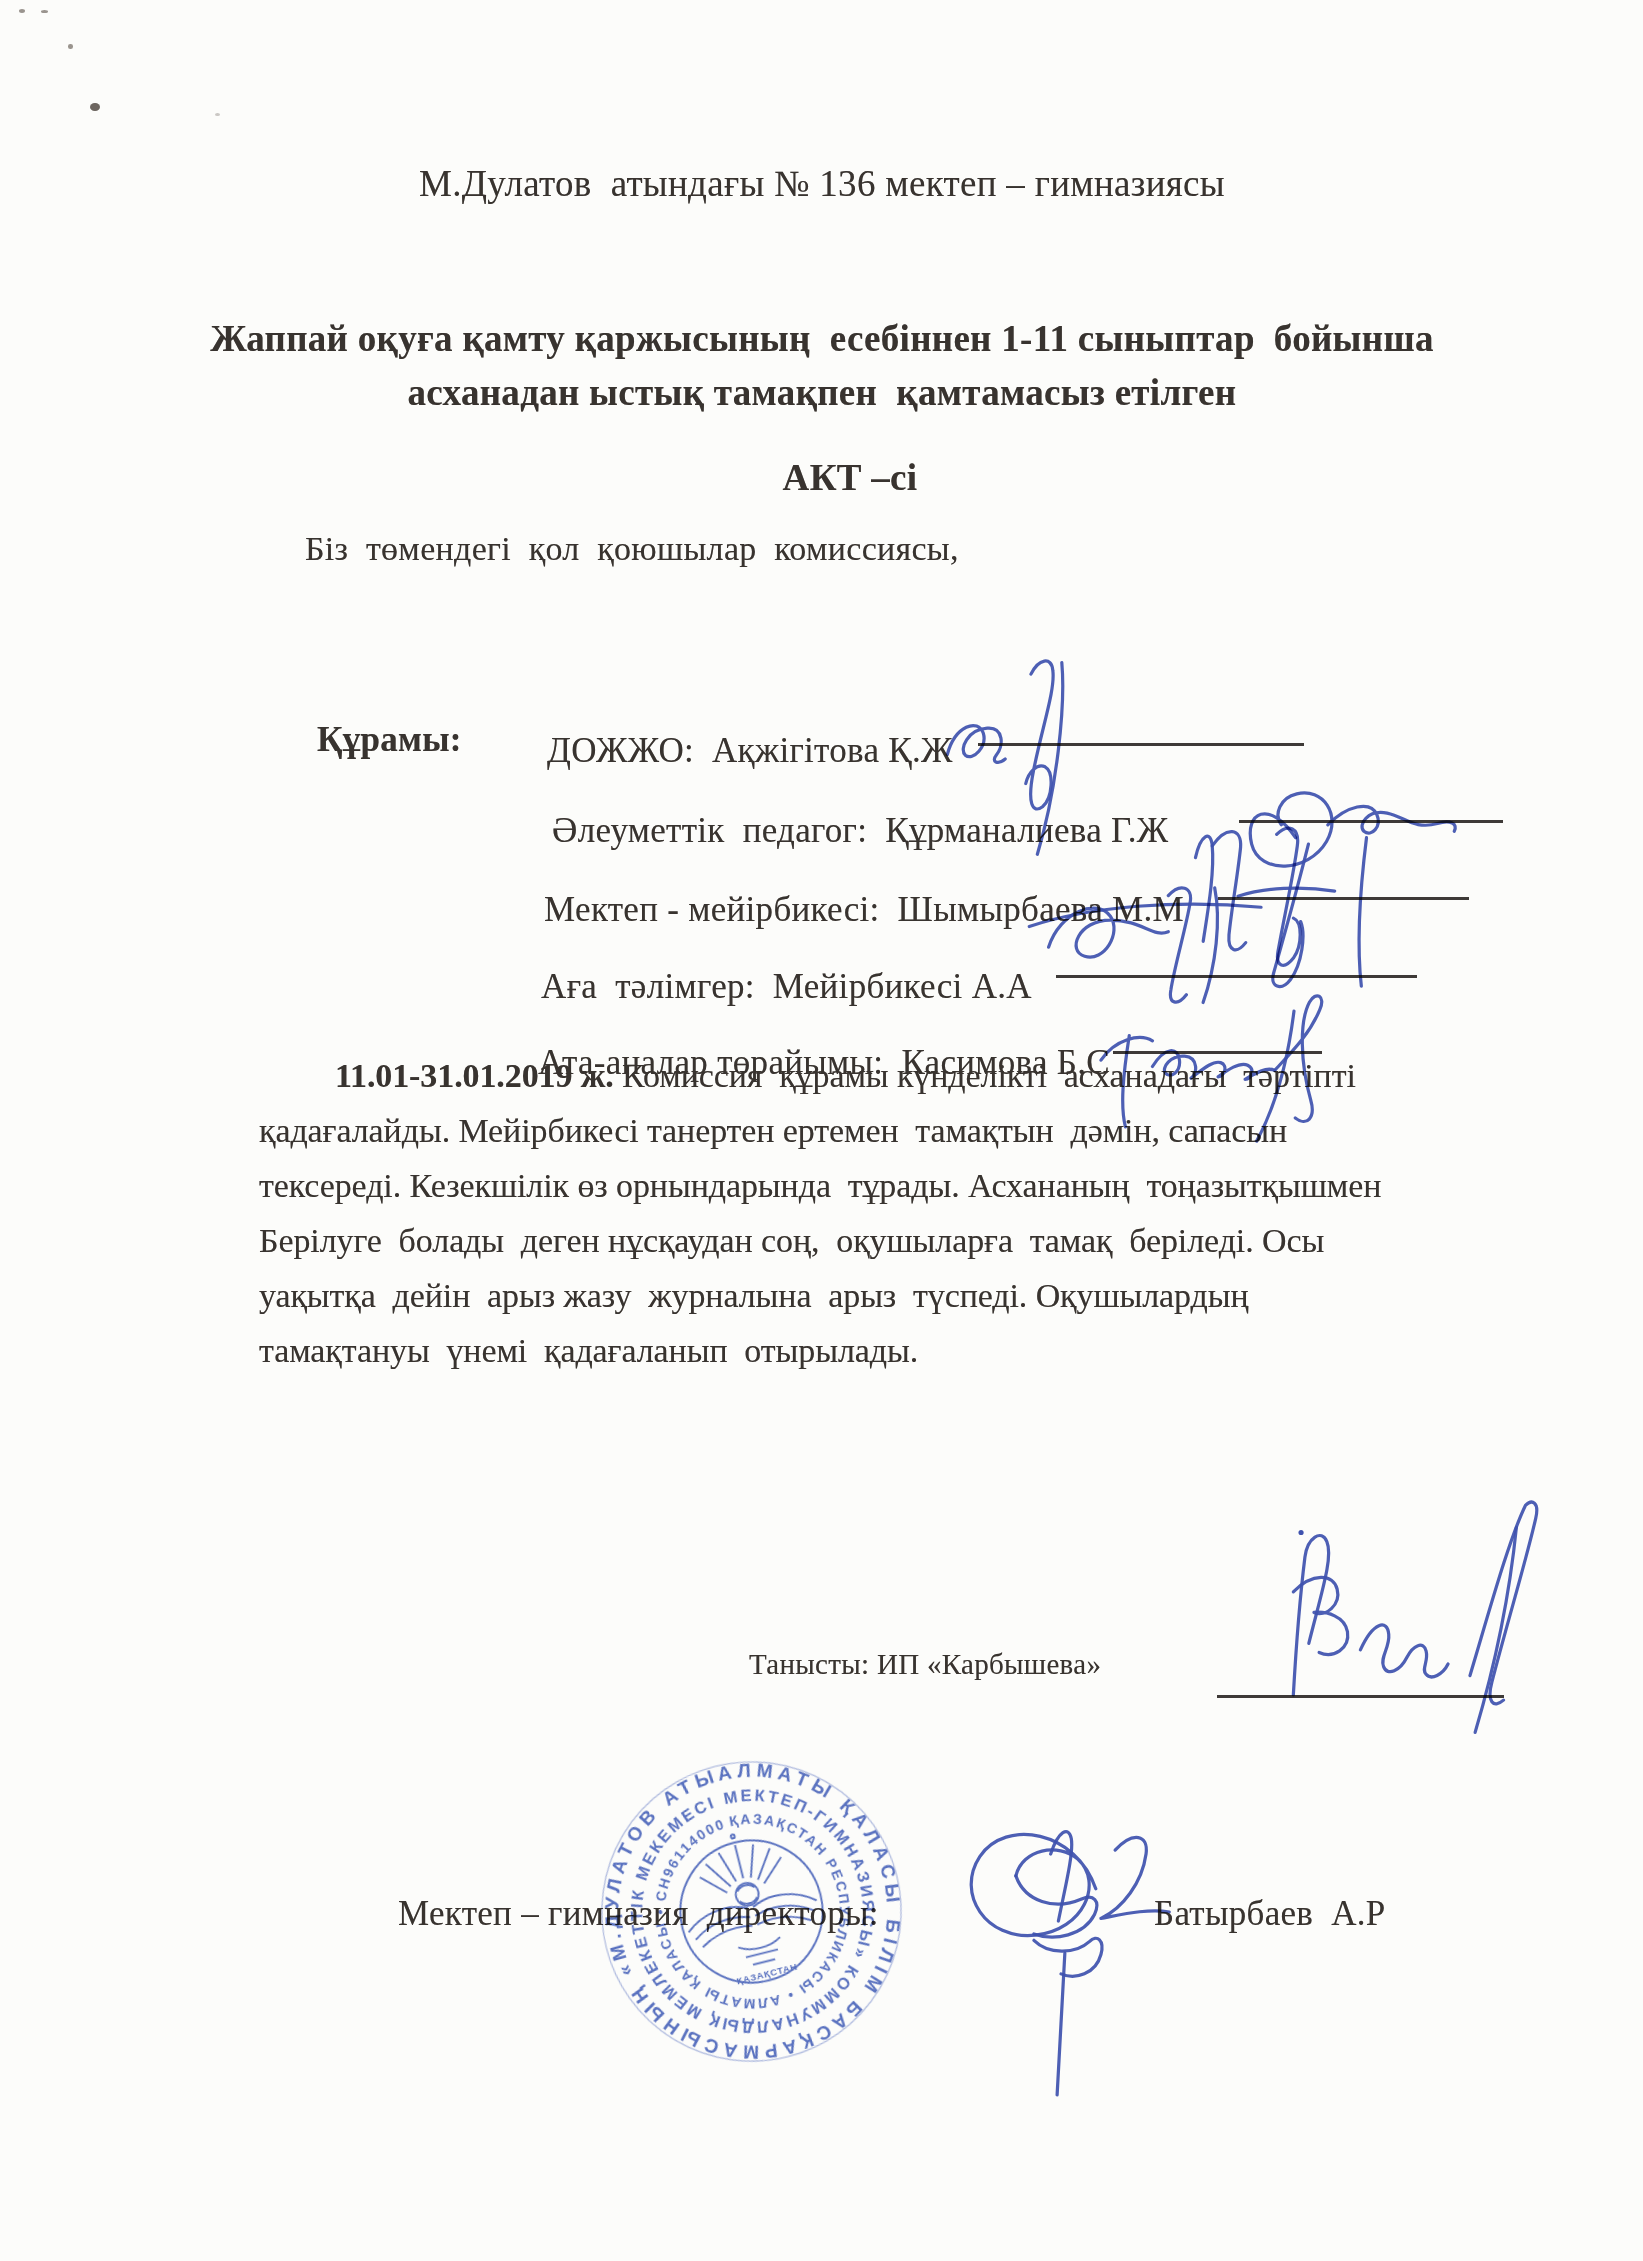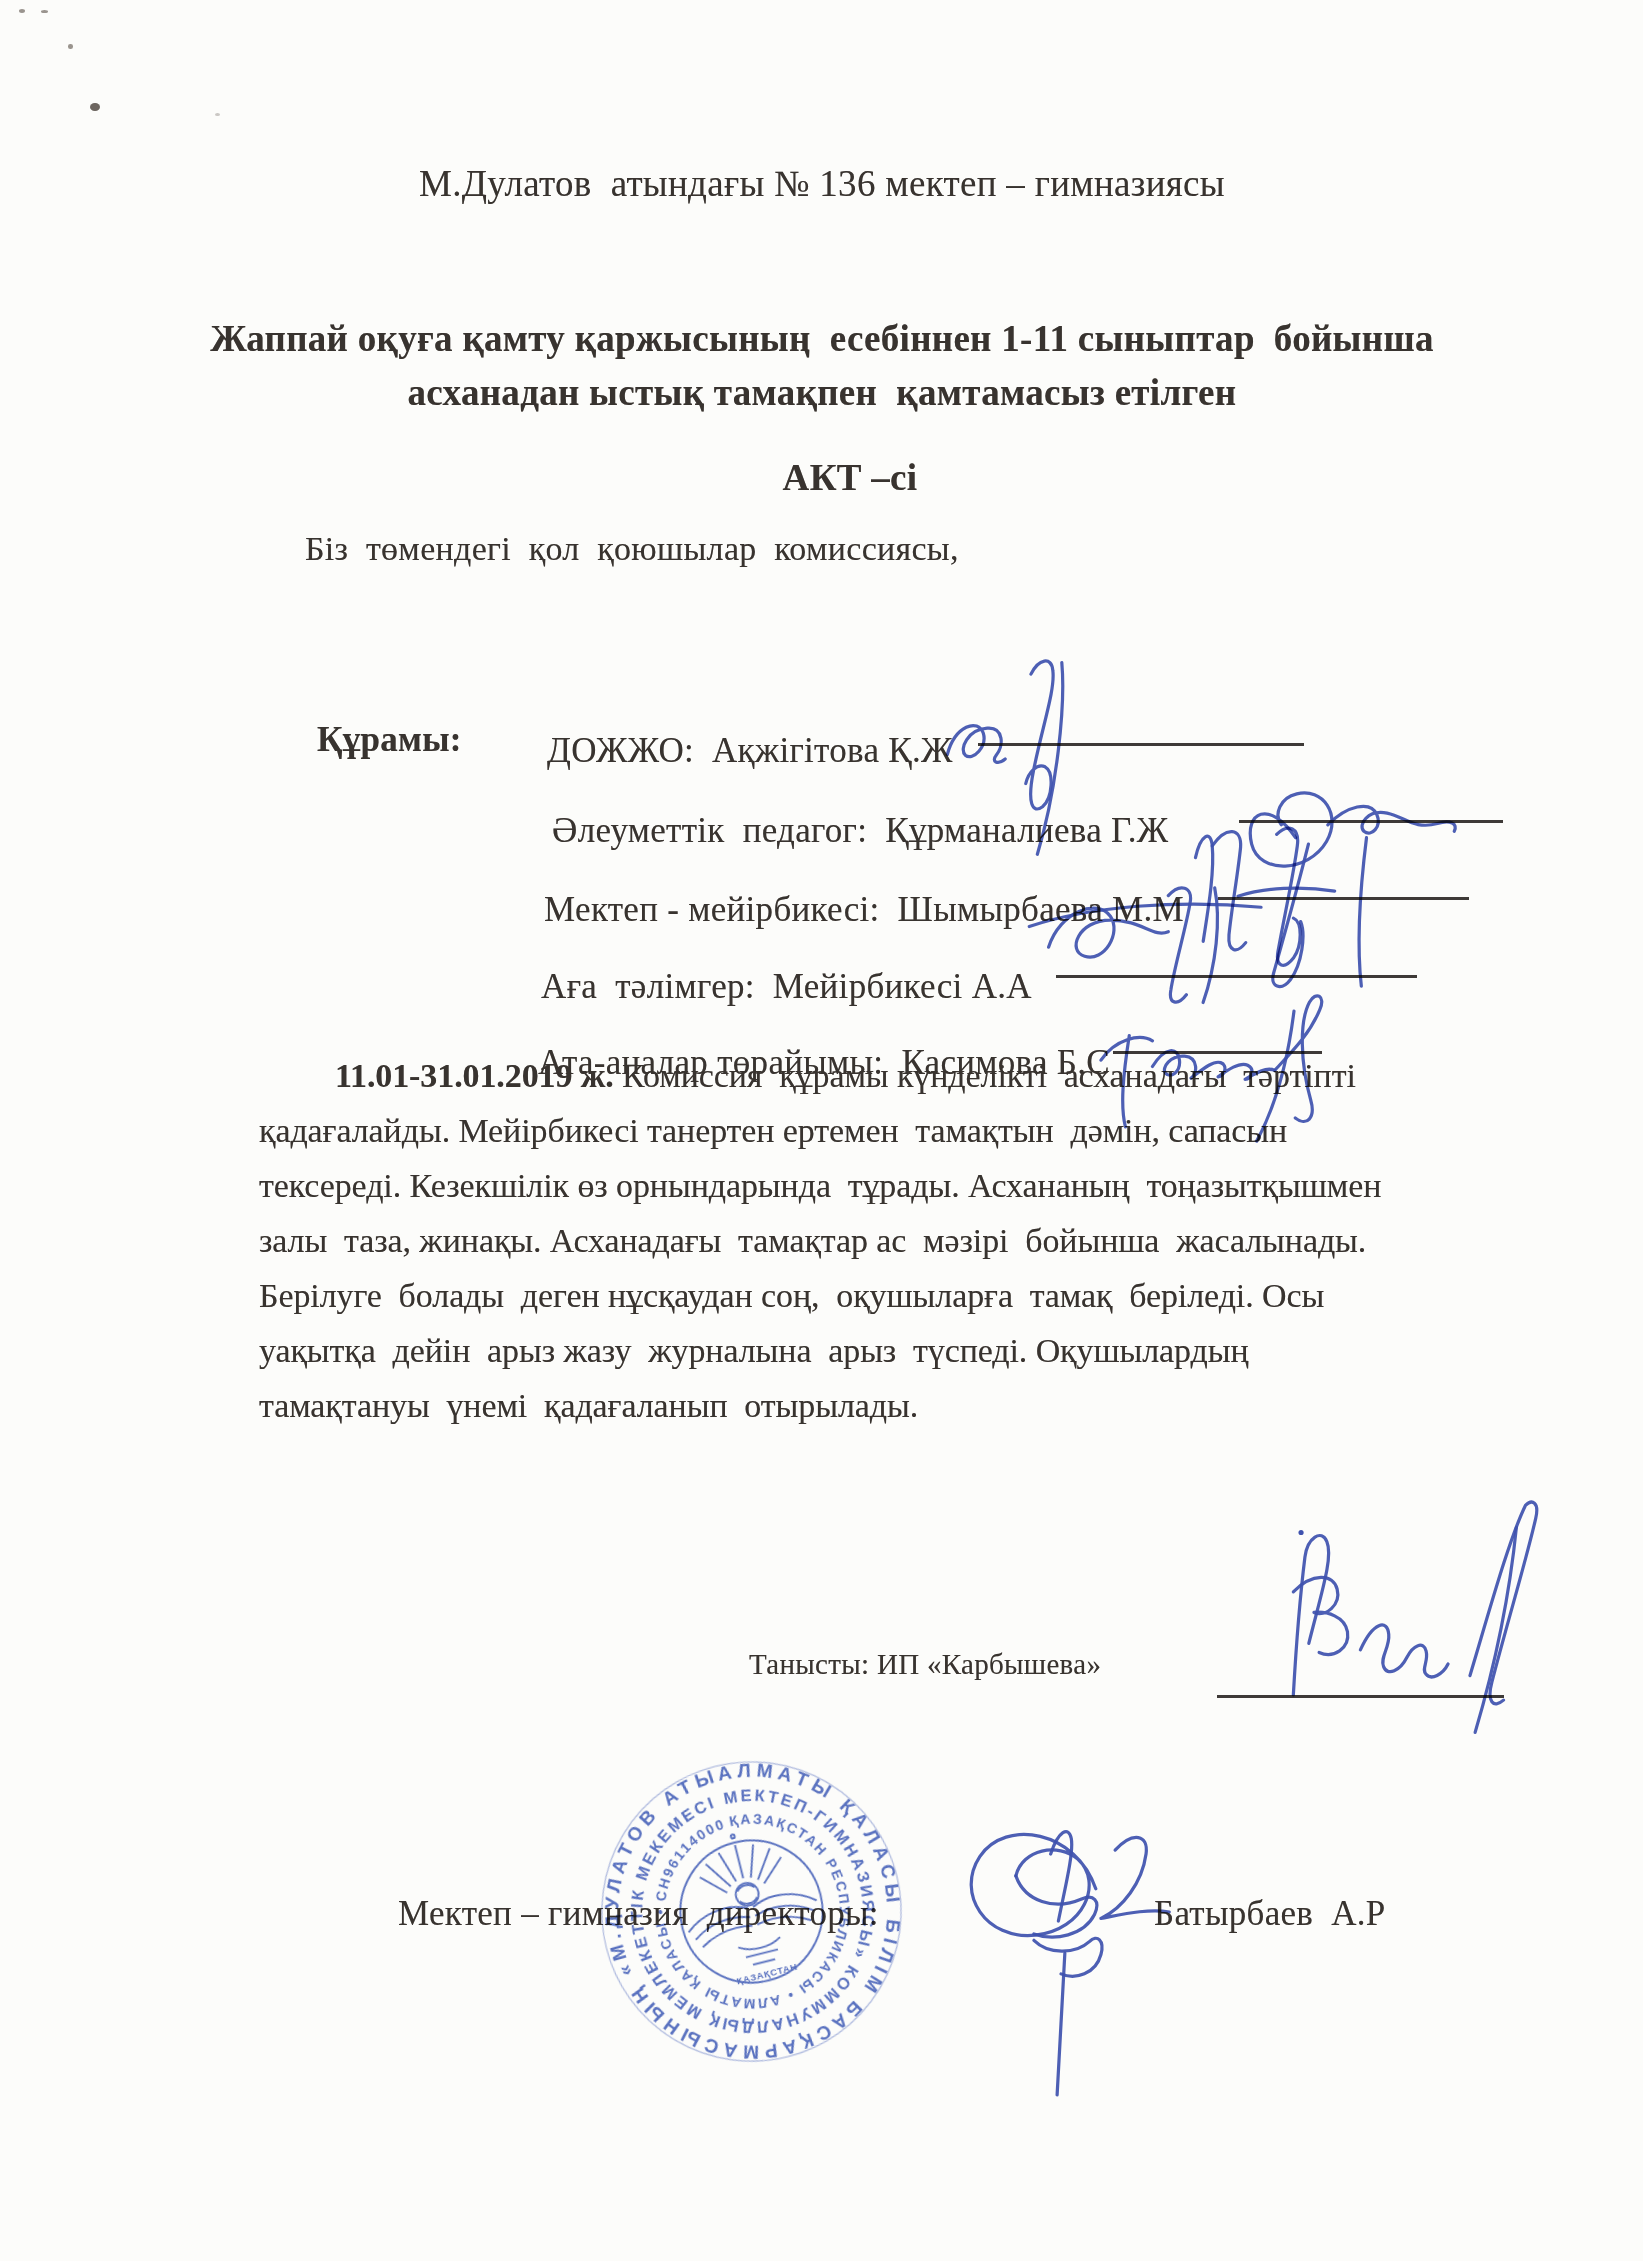--- a/index.html
+++ b/index.html
@@ -123,21 +123,20 @@
   <path d="M48 140 C70 108 108 98 128 110 M92 102 C82 166 78 212 86 244"></path>
   <path d="M128 150 C148 118 168 120 170 140 C172 158 156 170 148 160 C142 152 156 132 178 134 C200 136 198 162 188 168 C204 156 222 140 234 144 C246 148 240 166 230 166 C244 156 264 142 276 148 C288 154 282 170 272 170 C288 160 306 150 318 156"></path>
   <path d="M318 156 C346 126 372 100 388 62 C398 40 382 32 372 50 C356 80 358 146 374 202 C382 230 368 244 350 230"></path>
   <path d="M348 64 C338 144 318 214 290 266"></path>
 </svg>
 
 <div class="abs para">
   <div class="pline pl1"><span class="bold">11.01-31.01.2019 ж.</span><span> Комиссия  құрамы күнделікті  асханадағы  тәртіпті</span></div>
   <div class="pline">қадағалайды. Мейірбикесі танертен ертемен  тамақтын  дәмін, сапасын</div>
   <div class="pline">тексереді. Кезекшілік өз орнындарында  тұрады. Асхананың  тоңазытқышмен</div>
-  <div class="pline">залы  таза, жинақы. Асханадағы  тамақтар ас  мәзірі  бойынша  жасалынады.</div>
   <div class="pline">Берілуге  болады  деген нұсқаудан соң,  оқушыларға  тамақ  беріледі. Осы</div>
   <div class="pline">уақытқа  дейін  арыз жазу  журналына  арыз  түспеді. Оқушылардың</div>
   <div class="pline">тамақтануы  үнемі  қадағаланып  отырылады.</div>
 </div>
 
 <div class="abs doc-text ack-label">Танысты: ИП «Карбышева»</div>
 
 <svg class="abs sig" style="left:1225px;top:1495px;" width="361" height="271" viewBox="0 0 560 420">
   <path d="M130 230 C150 150 168 96 158 72 C150 52 128 66 124 96 C116 160 110 240 106 310"></path>
   <path d="M106 150 C136 120 168 122 174 146 C180 170 156 190 138 182 C158 180 186 188 190 212 C194 238 168 254 146 244"></path>

